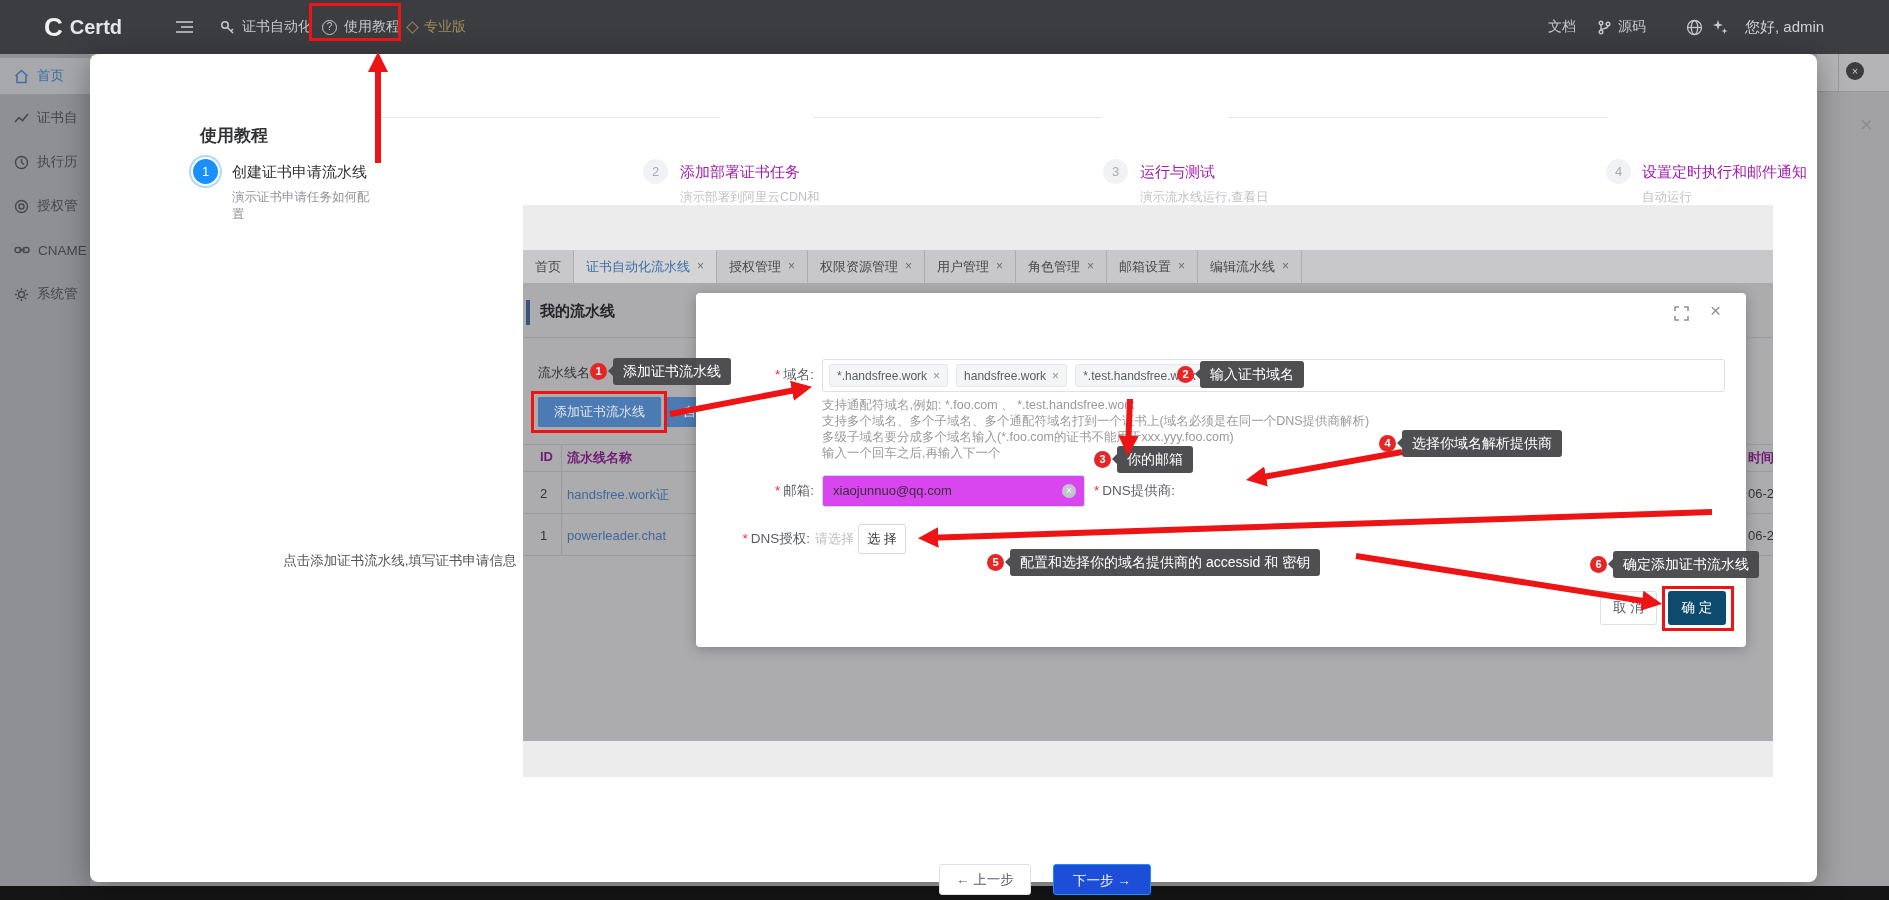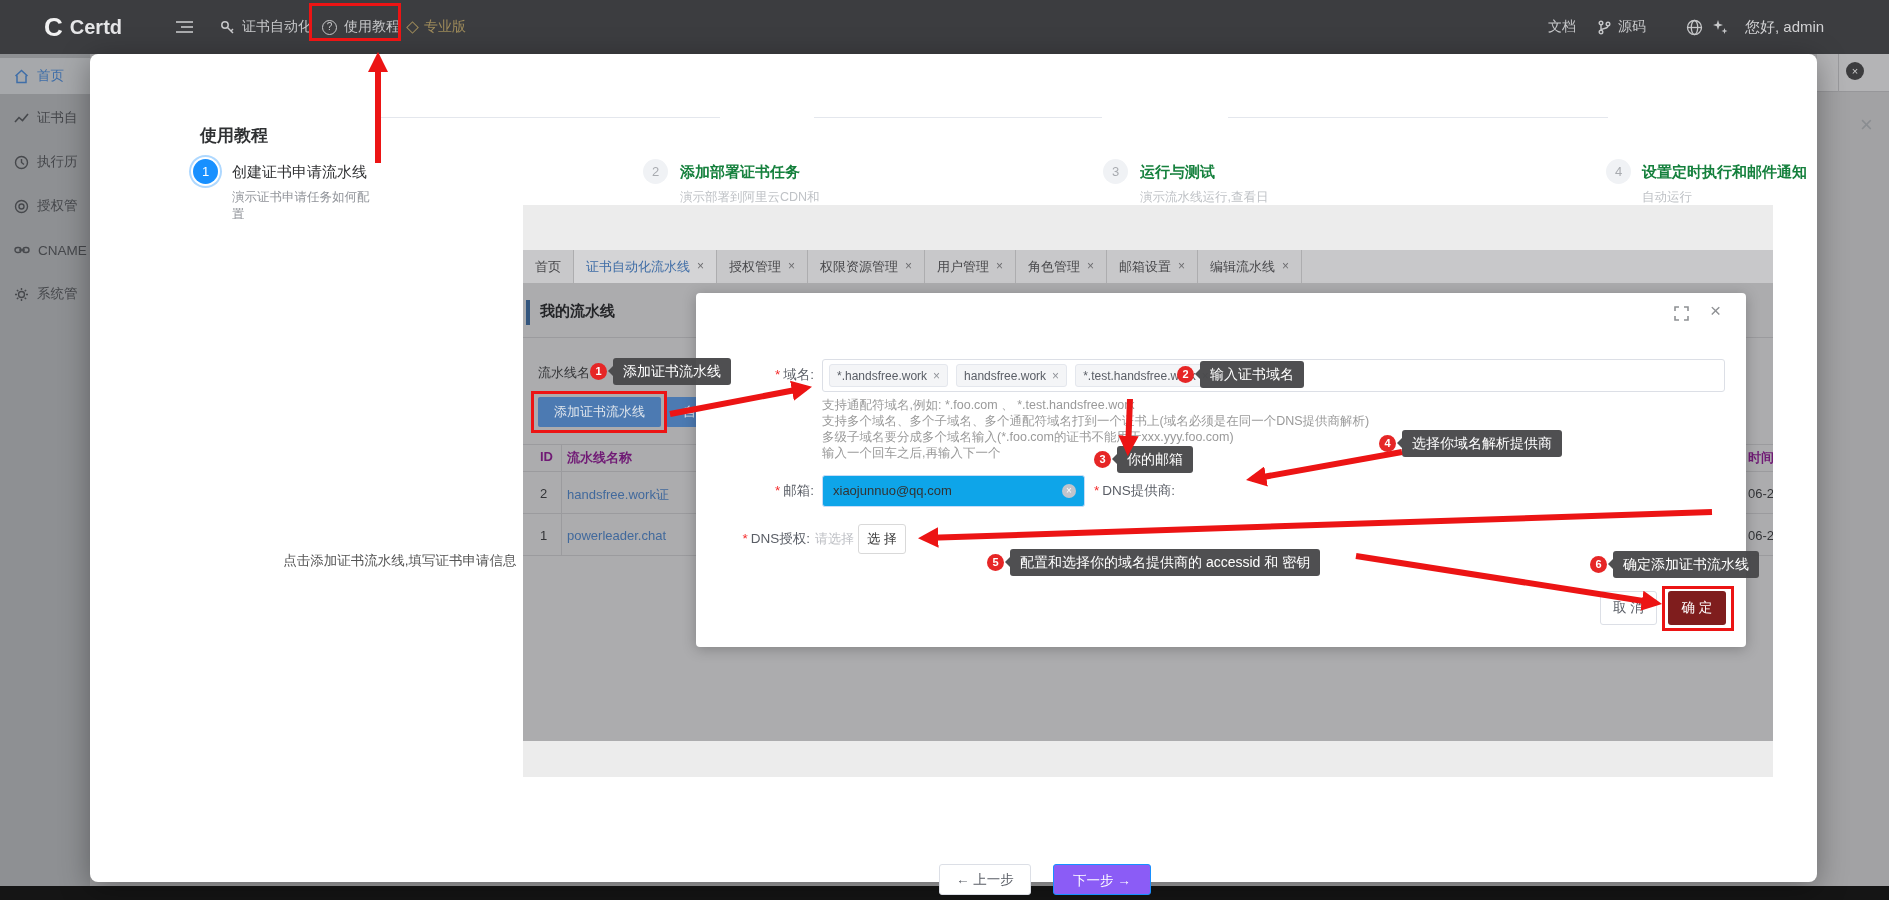--- a/index.html
+++ b/index.html
@@ -36,32 +36,32 @@
            box-shadow:0 6px 30px rgba(0,0,0,.35); z-index:10; }
   #modal-title { left:110px; top:70px; font-size:17px; font-weight:bold; color:#2f3133; }
   #modal-close { left:1770px; top:58px; font-size:22px; color:#8a8d91; cursor:pointer; }
 
   .step-circle { position:absolute; width:25px; height:25px; border-radius:50%; text-align:center;
                  line-height:25px; font-size:13px; }
   .step-circle.done { background:#1890ff; color:#fff; box-shadow:0 0 0 2px #fff, 0 0 0 4px rgba(24,144,255,.35); }
   .step-circle.todo { background:#f0f2f5; color:#a8abb0; }
   .step-title { position:absolute; font-size:15px; white-space:nowrap; }
   .step-title.done { color:#303133; }
-  .step-title.todo { color:#15803d;font-weight:bold; }
+  .step-title.todo { color:#a21caf; }
   .step-desc { position:absolute; font-size:12.5px; line-height:17px; white-space:pre-line; }
   .step-desc.done { color:#909399; }
   .step-desc.todo { color:#bfc2c6; }
   .step-line { position:absolute; height:1px; background:#e4e7ed; }
 
   #note-title { left:95px; top:466px; width:430px; text-align:center; font-size:16px; font-weight:bold; color:#303133; }
   #note-desc  { left:95px; top:498px; width:430px; text-align:center; font-size:13.5px; color:#555; }
 
   .nav-btn { position:absolute; height:31px; border-radius:3px; font-size:13.5px; text-align:center; line-height:29px; }
   #prev-btn { left:849px; top:810px; width:92px; background:#fff; border:1px solid #dcdfe6; color:#5a5e66; }
-  #next-btn { left:963px; top:810px; width:98px; background:#8b5cf6; border:1px solid #1890ff; color:#fff; line-height:31px; }
+  #next-btn { left:963px; top:810px; width:98px; background:#1d4ed8; border:1px solid #1890ff; color:#fff; line-height:31px; }
 
   
   .shot-strip { background:#ececec; z-index:11; }
   #shot-tabbar { left:523px; top:250px; width:1250px; height:33px; background:#c8c8ca; z-index:11;
                  display:flex; overflow:hidden; }
   .shot-tab { height:33px; line-height:33px; padding:0 12px; font-size:13px; color:#48484b;
               border-right:1px solid #adadaf; white-space:nowrap; display:flex; align-items:center; gap:7px; }
   .shot-tab.active { background:#d4d4d6; color:#3f6da6; }
   .tab-x { font-size:12px; color:#6d6d70; }
   #shot-content { left:523px; top:283px; width:1250px; height:458px; background:#acacae; z-index:11; overflow:hidden; }
@@ -78,32 +78,32 @@
   #dialog { left:696px; top:293px; width:1050px; height:354px; background:#fff; border-radius:4px;
             box-shadow:0 2px 14px rgba(0,0,0,.25); z-index:30; }
   .fld-label { position:absolute; font-size:13.5px; color:#5a5e66; text-align:right; white-space:nowrap; }
   .req { color:#f52b2b; margin-right:3px; }
   .inp { position:absolute; background:#fff; border:1px solid #dcdfe6; border-radius:3px; }
   .tagbox { display:flex; align-items:center; gap:8px; padding-left:6px; }
   .tag { display:inline-flex; align-items:center; gap:6px; height:23px; padding:0 7px; background:#f4f5f7;
          border:1px solid #e4e7ed; border-radius:3px; font-size:12px; color:#5a5e66; white-space:nowrap; }
   .tag .x { color:#909399; font-size:12px; }
   .help-line { position:absolute; font-size:12.5px; color:#9a9a9a; white-space:nowrap; }
-  #email-input { background:#0ea5e9; border:1px solid #c6dcf7; }
+  #email-input { background:#d946ef; border:1px solid #c6dcf7; }
   .inp-text { position:absolute; left:10px; top:0; line-height:30px; font-size:13px; color:#333; white-space:nowrap; }
   .clear-ic { position:absolute; right:8px; top:8px; width:14px; height:14px; border-radius:50%;
               background:#c0c4cc; color:#fff; font-size:10px; line-height:14px; text-align:center; }
   .chev { position:absolute; right:12px; top:11px; width:8px; height:8px; border-right:1.5px solid #b4b8bf;
           border-bottom:1.5px solid #b4b8bf; transform:rotate(45deg); }
   .dlg-btn { position:absolute; border-radius:3px; font-size:13.5px; text-align:center; }
   #btn-select { left:858px; top:524px; width:48px; height:30px; line-height:28px; background:#fff;
                 border:1px solid #d9d9d9; color:#333; font-size:13px; }
   #btn-cancel { left:1600px; top:591px; width:57px; height:34px; line-height:32px; background:#fff;
                 border:1px solid #dcdfe6; color:#5a5e66; }
-  #btn-ok { left:1668px; top:591px; width:58px; height:34px; line-height:34px; background:#7f1d1d; color:#fff; }
+  #btn-ok { left:1668px; top:591px; width:58px; height:34px; line-height:34px; background:#0c4a6e; color:#fff; }
   .dlg-tool { position:absolute; color:#8f9194; z-index:31; }
 
   
   .badge { position:absolute; width:17px; height:17px; border-radius:50%; background:#e62626; color:#fff;
            font-size:11px; font-weight:bold; text-align:center; line-height:17px; z-index:40; }
   .tip { position:absolute; height:27px; line-height:27px; padding:0 10px; background:rgba(72,72,74,.96);
          color:#fff; font-size:14px; border-radius:3px; white-space:nowrap; z-index:40; }
   .tip:before { content:""; position:absolute; left:-5px; top:8px; border-top:5px solid transparent;
                 border-bottom:5px solid transparent; border-right:5px solid rgba(72,72,74,.96); }
   .redbox { position:absolute; border:3px solid #ec1414; z-index:45; }

